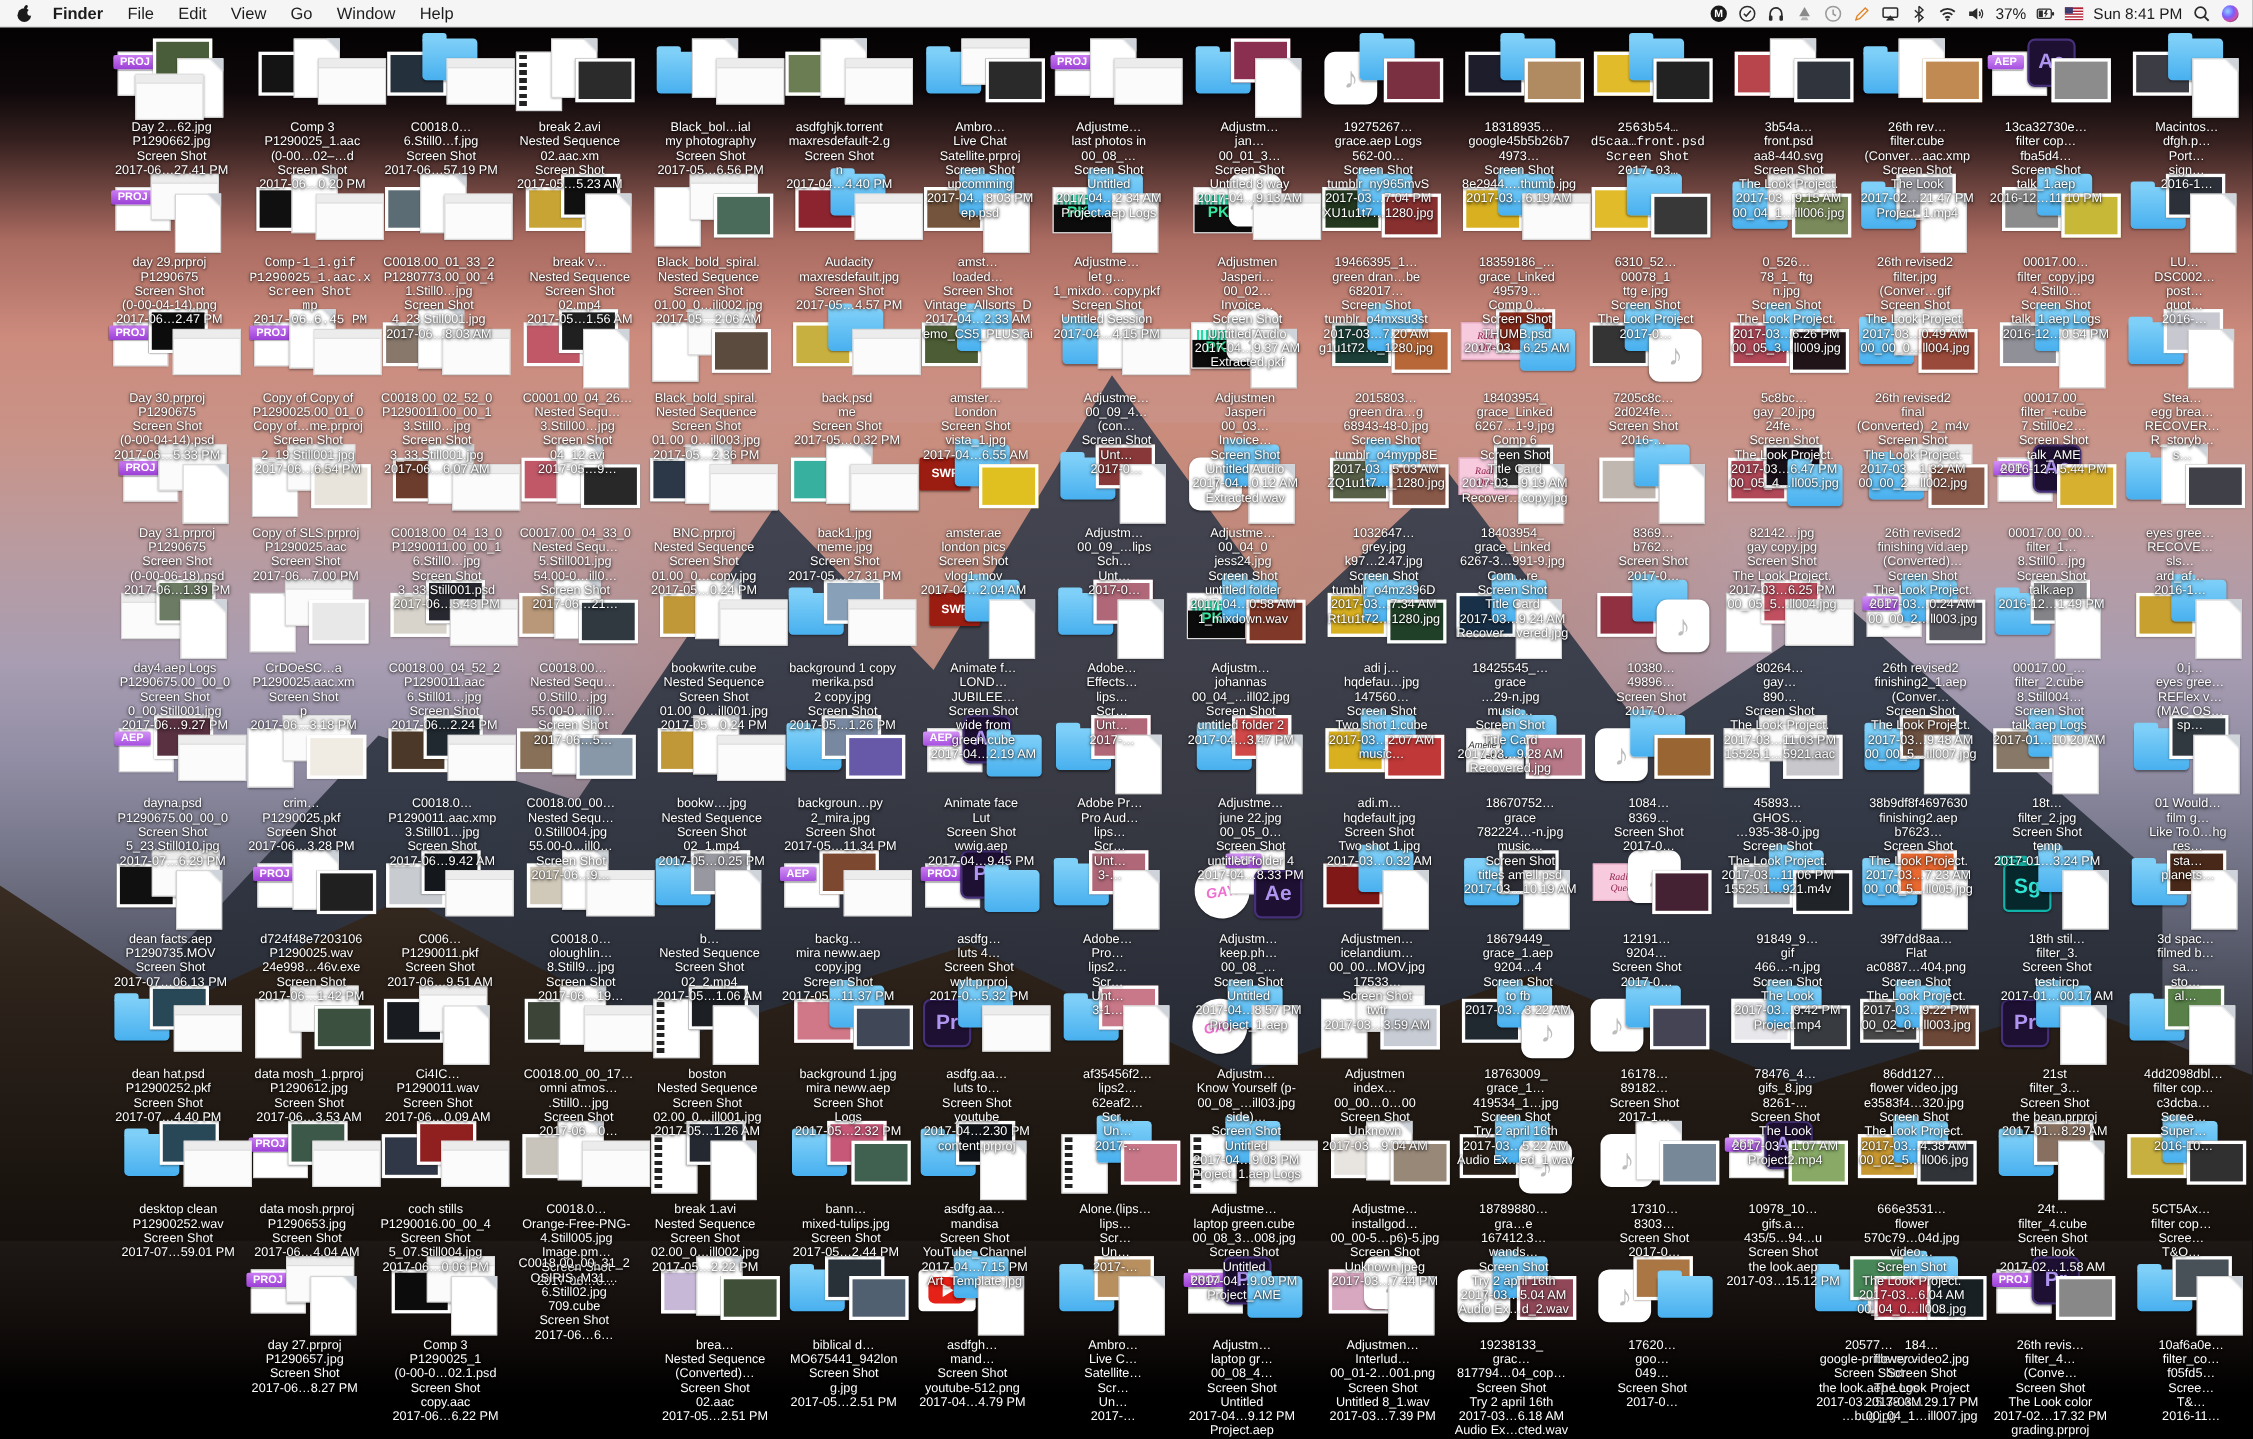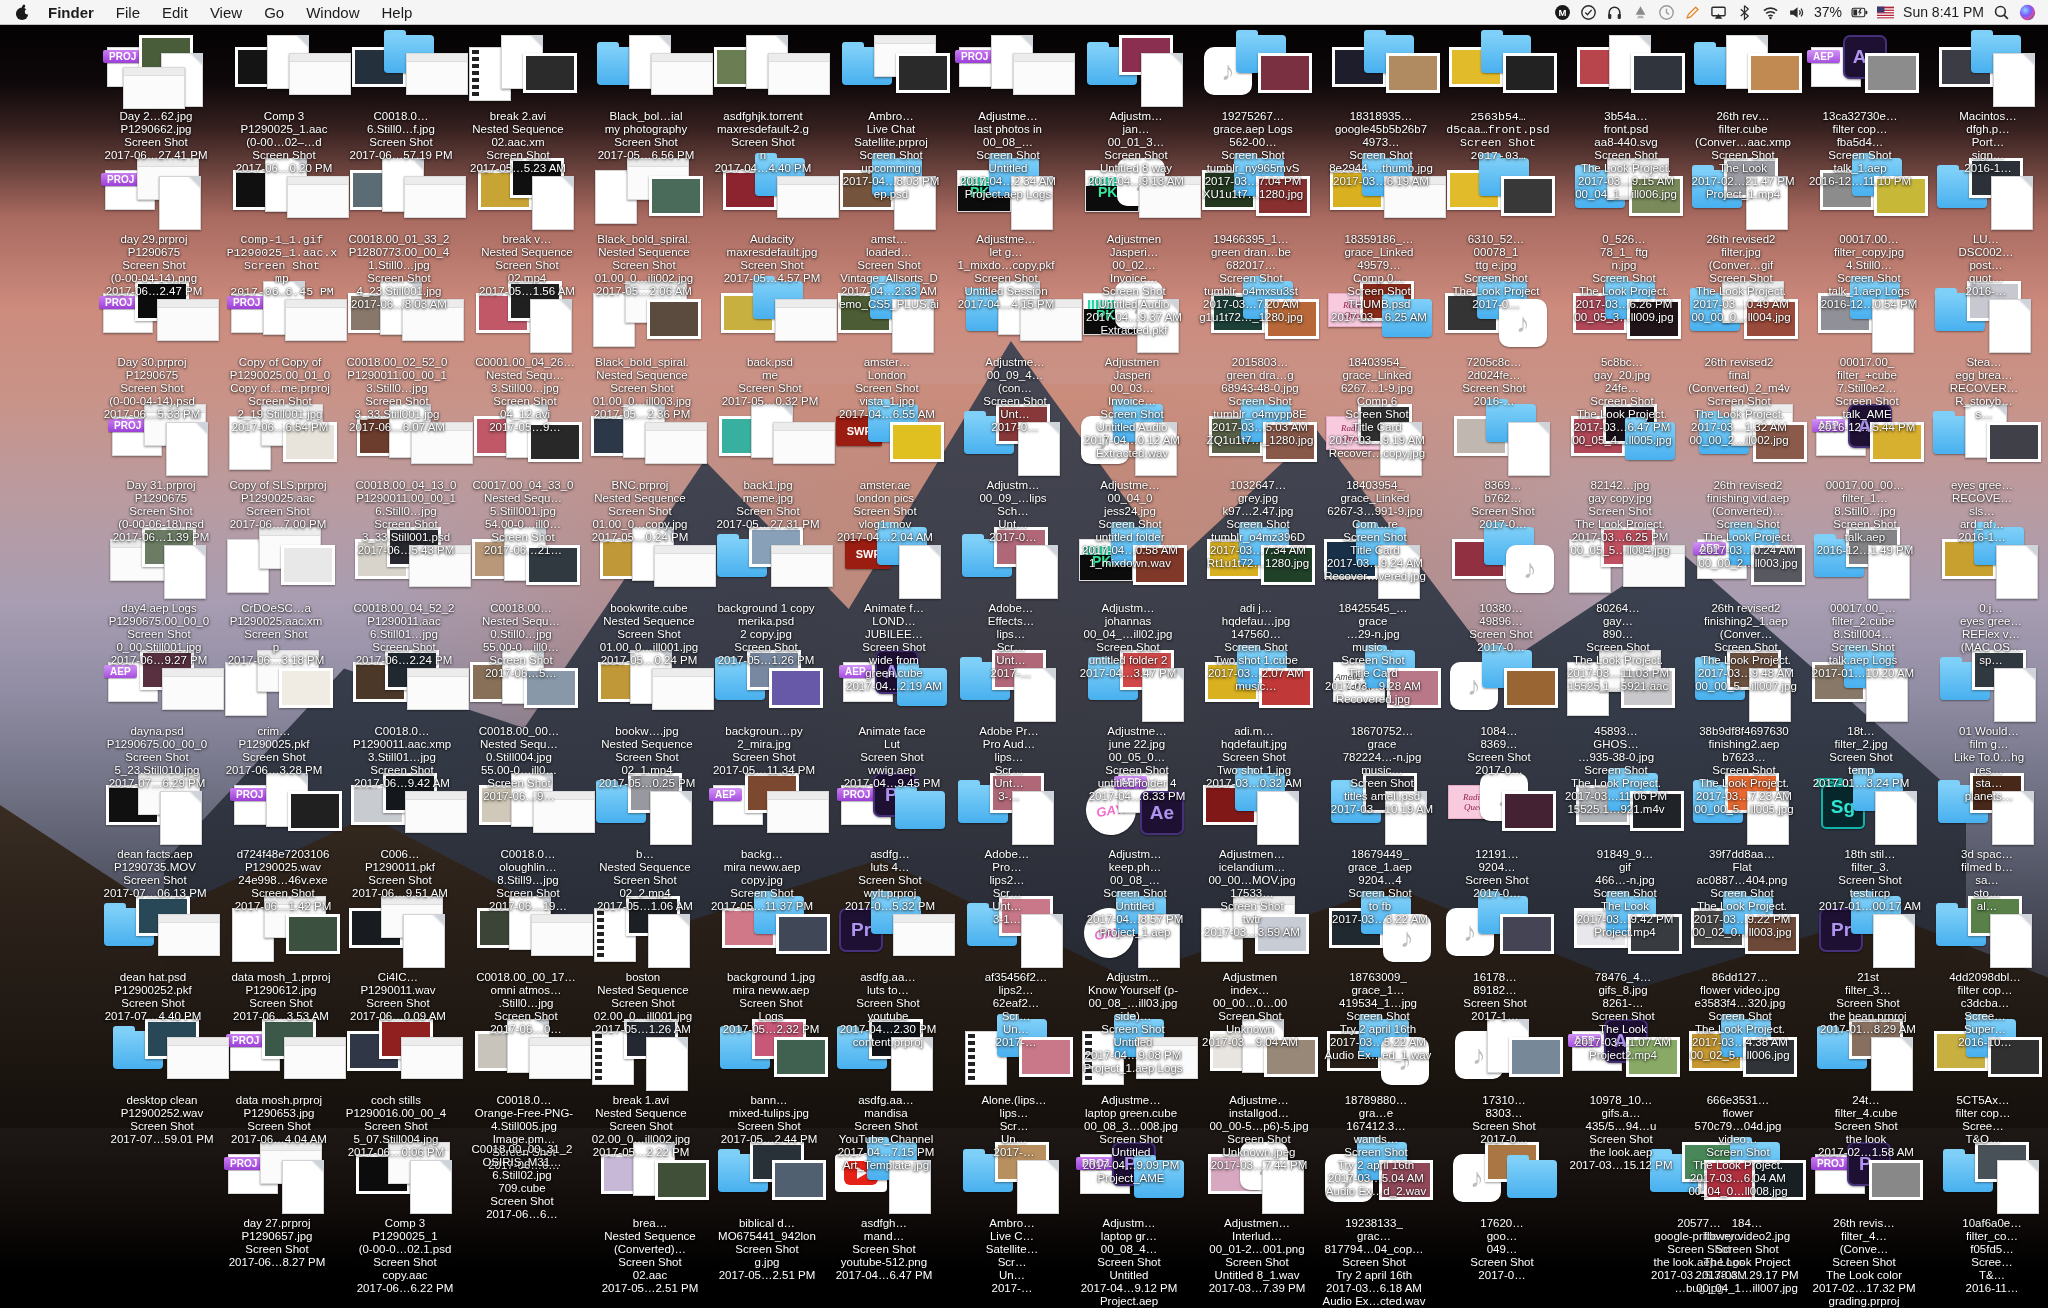--- a/index.html
+++ b/index.html
@@ -2156,21 +2156,21 @@
         <div class="ic t-yt" style="left: 26px; top: 14px; z-index: 1;">
           <span class="yt-play"></span>
         </div>
         <div class="ic t-folder" style="left: 58px; top: 2px; z-index: 2;"></div>
         <div class="ic t-doc" style="left: 80px; top: 20px; z-index: 3;"></div>
       </div>
       <div class="clabel">asdfgh…
 mand…
 Screen Shot
 youtube-512.png
-2017-04…6.47 PM</div>
+2017-04…4.79 PM</div>
     </div>
     <div class="cell" style="left: 937px; top: 1115px;">
       <div class="icons">
         <div class="ic t-folder" style="left: 26px; top: 14px; z-index: 1;"></div>
         <div class="ic t-photo" style="left: 58px; top: 2px; z-index: 2; background: rgb(184, 144, 96);"></div>
         <div class="ic t-doc" style="left: 80px; top: 20px; z-index: 3;"></div>
       </div>
       <div class="clabel">Ambro…
 Live C…
 Satellite…

